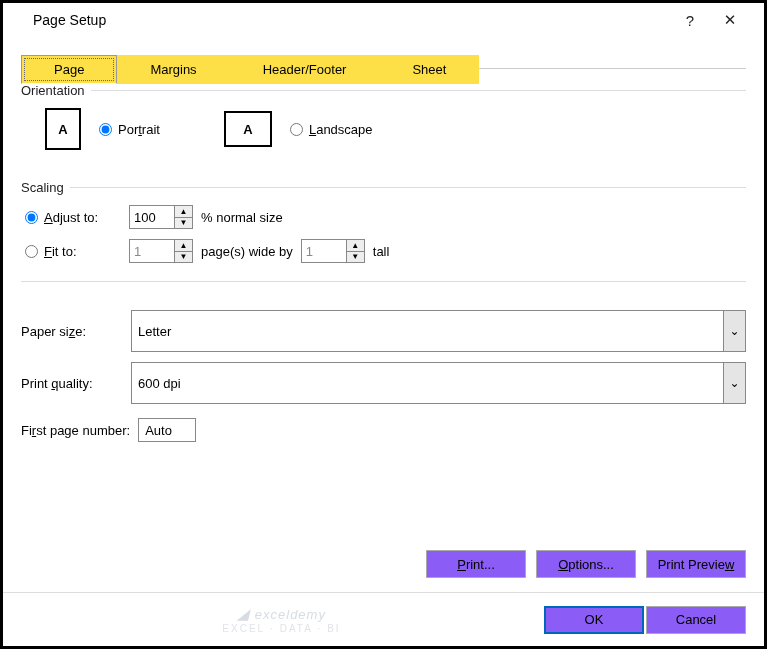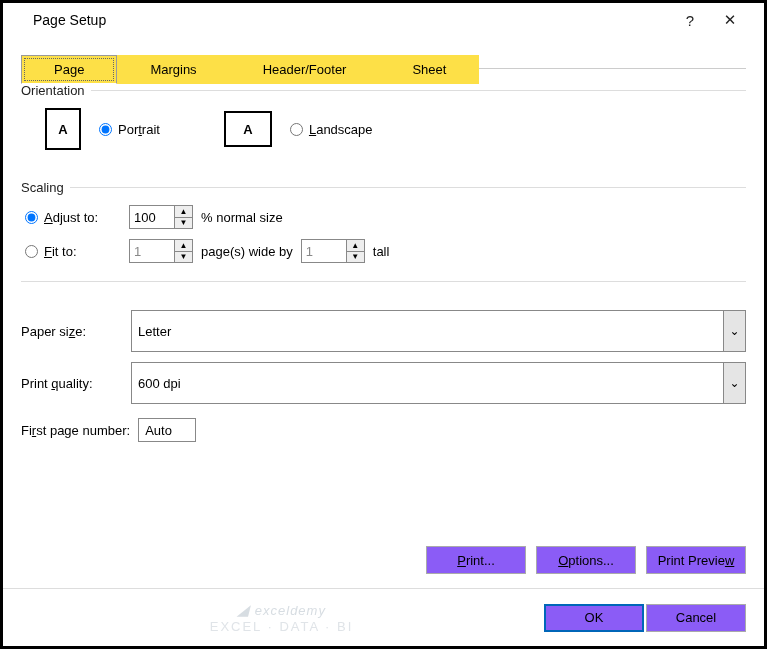--- a/index.html
+++ b/index.html
@@ -33,21 +33,21 @@
   .combo { flex: 1; display: flex; border: 1px solid #888; height: 42px; }
   .combo input { flex: 1; border: none; padding: 0 6px; }
   .combo .dd { width: 22px; background: #e5e5e5; border-left: 1px solid #888; display: flex; align-items: center; justify-content: center; font-size: 12px; }
   .first-page-row { display: flex; align-items: center; margin-top: 14px; gap: 8px; }
   .txt-input { border: 1px solid #888; height: 24px; padding: 0 6px; width: 58px; }
   .btn-row { display: flex; justify-content: flex-end; gap: 10px; margin-top: auto; padding-bottom: 14px; }
   .btn { min-width: 100px; height: 28px; background: #8b5cf6; border: 1px solid #aaa; cursor: pointer; }
   .footer { display: flex; align-items: center; justify-content: flex-end; gap: 2px; padding: 12px 18px; border-top: 1px solid #ddd; }
   .footer .btn.ok { border: 2px solid #0066b8; }
   .watermark { flex: 1; text-align: center; color: #d7dde2; font-size: 15px; font-style: italic; letter-spacing: 1px; }
-  .wm-sub { font-size: 13px; color: #e0e4e8; letter-spacing: 2px; font-style: normal; }
+  .wm-sub { font-size: 10px; color: #e0e4e8; letter-spacing: 2px; font-style: normal; }
   u { text-decoration: underline; }
 </style>
 </head>
 <body>
 
 <div class="window">
   <div class="titlebar">
     <div class="title">Page Setup</div>
     <div class="tb-btn">?</div>
     <div class="tb-btn">✕</div>

